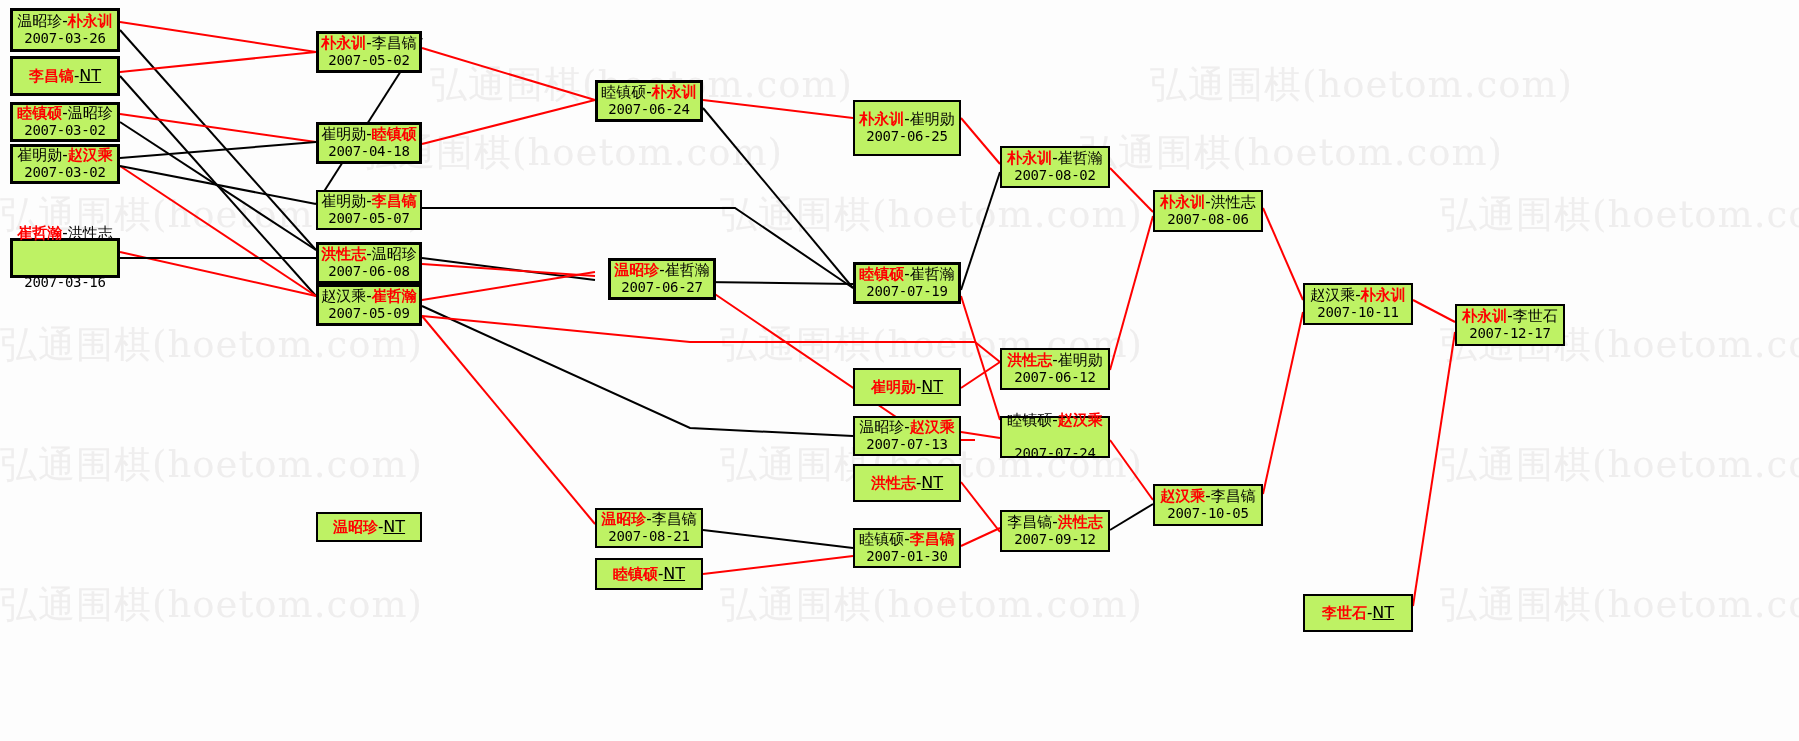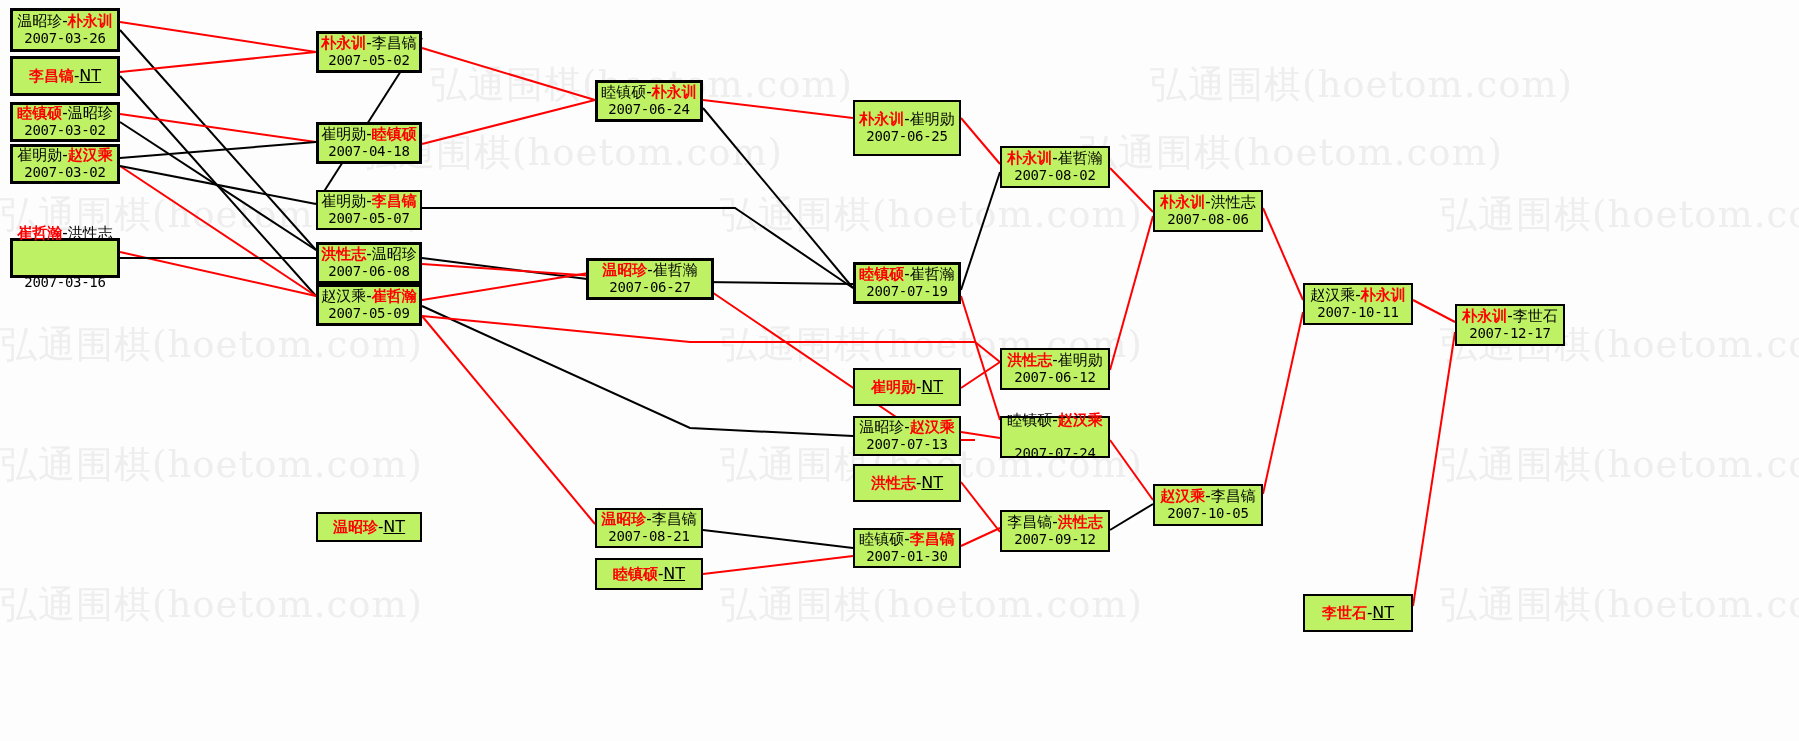--- a/index.html
+++ b/index.html
@@ -187,21 +187,21 @@
         <div class="match"><span class="l">赵汉乘</span><span class="sep">-</span><span class="w">崔哲瀚</span></div>
         <div class="date">2007-05-09</div>
       </div>
       <div class="node thin" style="left: 316px; top: 512px; width: 106px; height: 30px;">
         <div class="match"><span class="w">温昭珍</span><span class="sep">-</span><span class="nt">NT</span></div>
       </div>
       <div class="node thick" style="left: 595px; top: 80px; width: 108px; height: 42px;">
         <div class="match"><span class="l">睦镇硕</span><span class="sep">-</span><span class="w">朴永训</span></div>
         <div class="date">2007-06-24</div>
       </div>
-      <div class="node thick" style="left: 586px; top: 258px; width: 128px; height: 42px; text-align: center;">
+      <div class="node thick" style="left: 608px; top: 258px; width: 108px; height: 42px; text-align: center;">
         <div class="match"><span class="w">温昭珍</span><span class="sep">-</span><span class="l">崔哲瀚</span></div>
         <div class="date">2007-06-27</div>
       </div>
       <div class="node thin" style="left: 595px; top: 508px; width: 108px; height: 40px;">
         <div class="match"><span class="w">温昭珍</span><span class="sep">-</span><span class="l">李昌镐</span></div>
         <div class="date">2007-08-21</div>
       </div>
       <div class="node thin" style="left: 595px; top: 558px; width: 108px; height: 32px;">
         <div class="match"><span class="w">睦镇硕</span><span class="sep">-</span><span class="nt">NT</span></div>
       </div>

